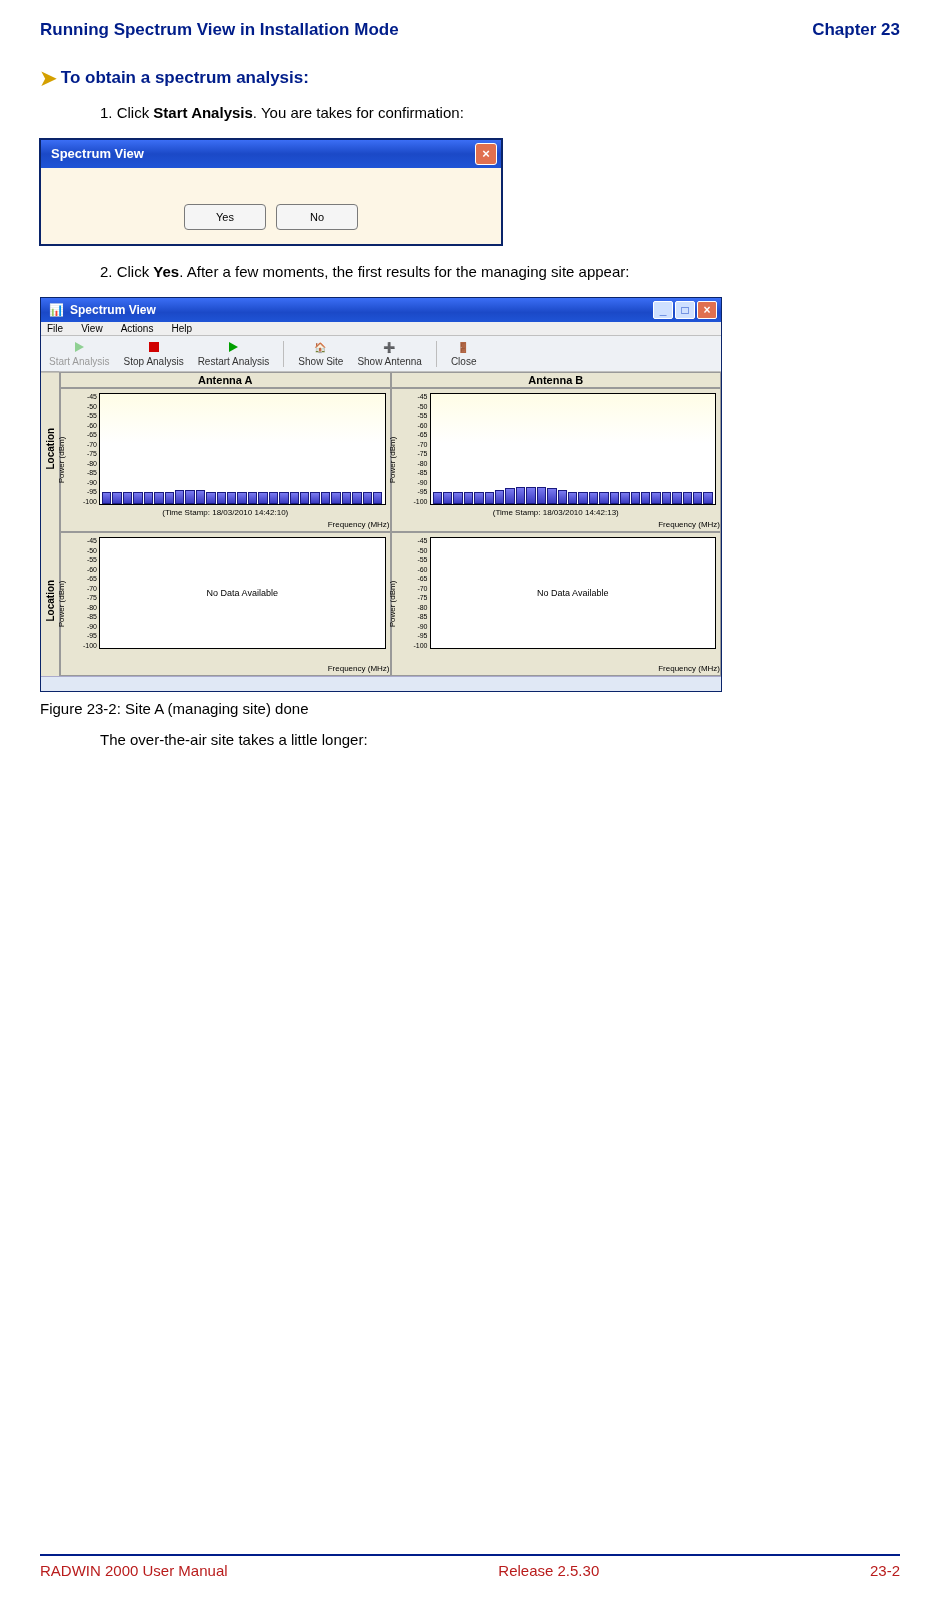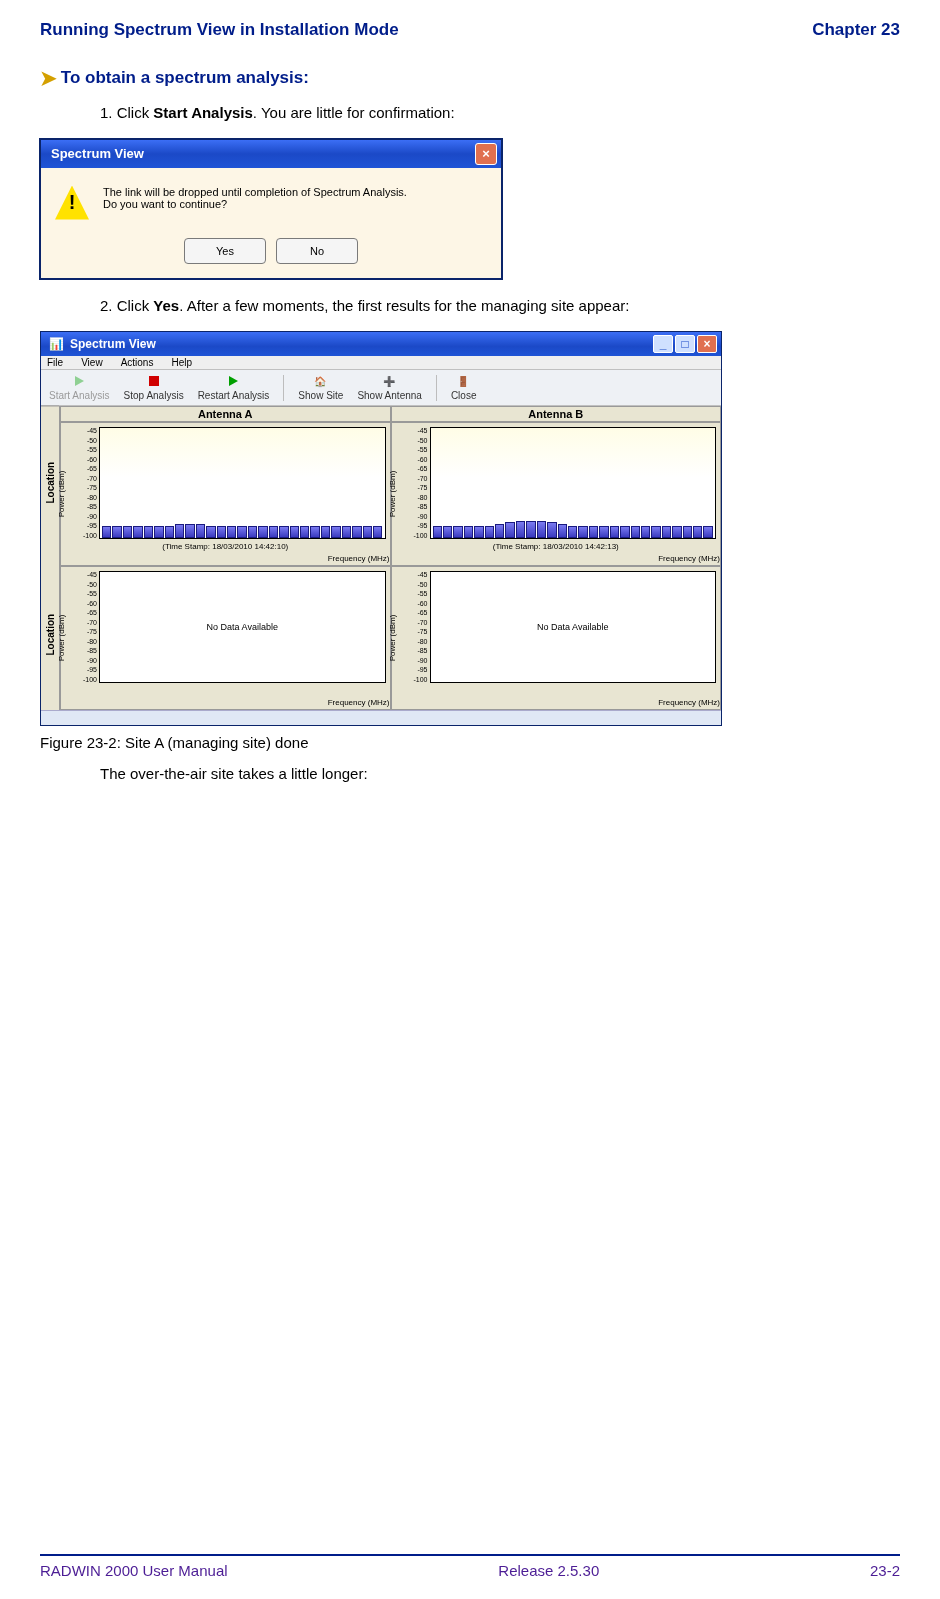--- a/index.html
+++ b/index.html
@@ -54,21 +54,21 @@
   .footer {
     position: absolute;
     bottom: 20px;
     left: 40px;
     right: 40px;
     border-top: 2px solid #001d8a;
     display: flex;
     justify-content: space-between;
     padding-top: 6px;
     font-size: 15px;
-    color: #4c1d95;
+    color: #b91c1c;
   }
 
   
   .xp-dialog {
     width: 460px;
     border: 1px solid #0a246a;
     font-family: Tahoma, sans-serif;
     font-size: 11px;
     box-shadow: 0 0 0 1px #0a246a;
     margin-bottom: 16px;
@@ -230,36 +230,29 @@
     <span>Running Spectrum View in Installation Mode</span>
     <span>Chapter 23</span>
   </div>
 
   <div class="proc-head">
     <span class="proc-arrow">➤</span>
     <span>To obtain a spectrum analysis:</span>
   </div>
 
   <p class="body-text">
-    <span>1. Click </span><strong>Start Analysis</strong><span>. You are little for confirmation:</span>
+    <span>1. Click </span><strong>Start Analysis</strong><span>. You are takes for confirmation:</span>
   </p>
 
   <div class="xp-dialog">
     <div class="xp-titlebar">
       <span>Spectrum View</span>
       <div class="xp-close">×</div>
     </div>
     <div class="xp-body">
-      <div class="xp-msg-row">
-        <div class="xp-warn-icon"></div>
-        <div>
-          <div>The link will be dropped until completion of Spectrum Analysis.</div>
-          <div>Do you want to continue?</div>
-        </div>
-      </div>
       <div class="xp-buttons">
         <div class="xp-btn">Yes</div>
         <div class="xp-btn">No</div>
       </div>
     </div>
   </div>
 
   <p class="body-text">
     <span>2. Click </span><strong>Yes</strong><span>. After a few moments, the first results for the managing site appear:</span>
   </p>

